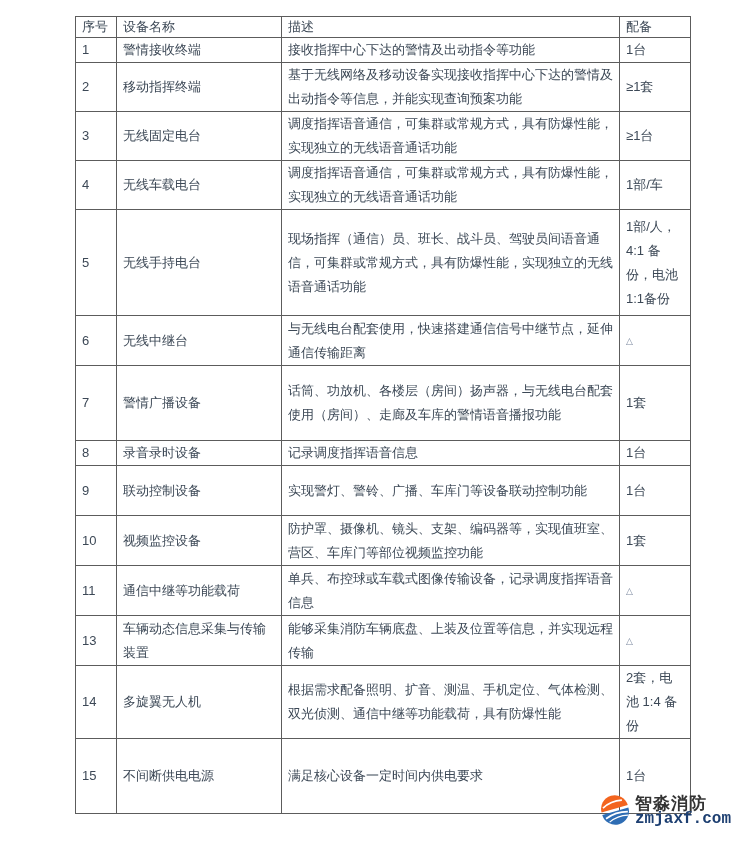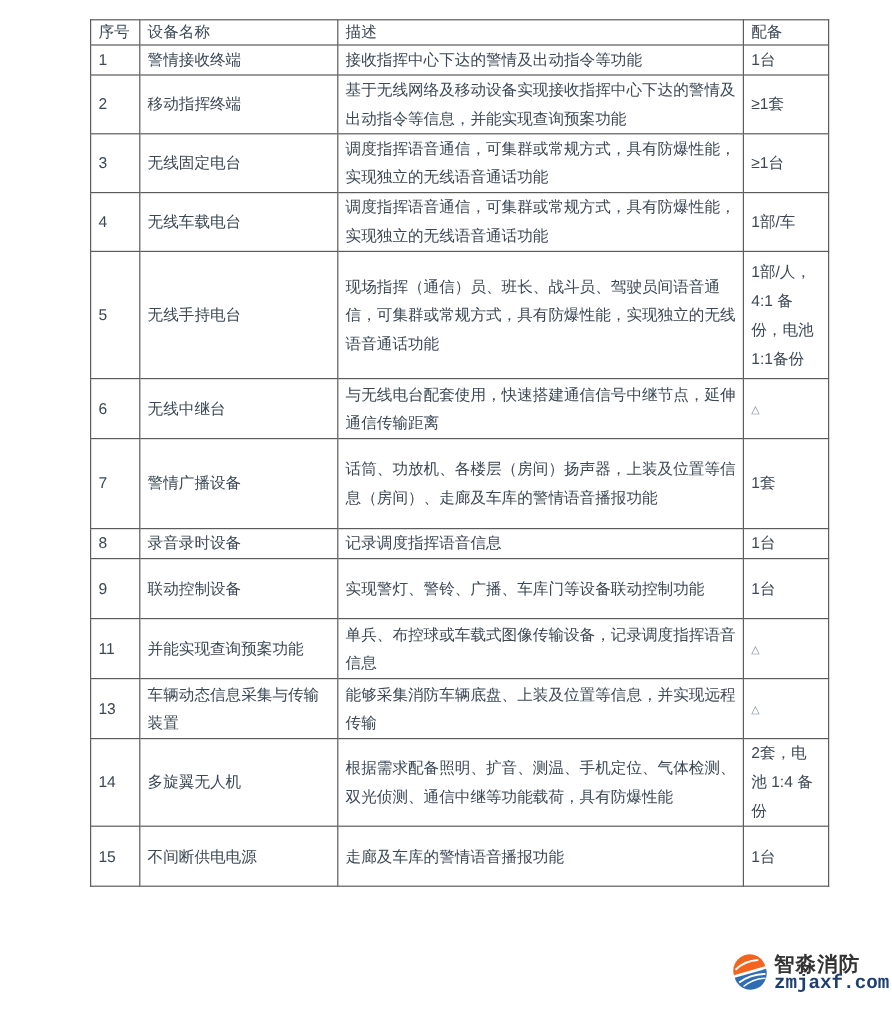--- a/index.html
+++ b/index.html
@@ -66,21 +66,21 @@
   .footnote {
     position: absolute;
     left: 1px;
     top: 856px;
     font-size: 12.5px;
     line-height: 16px;
     color: #9b9b9b;
   }
   .brand {
     position: absolute;
-    right: 2px;
+    right: 12px;
     top: 793px;
     display: flex;
     align-items: center;
     gap: 3px;
     background: transparent;
   }
   .brand-text { display: flex; flex-direction: column; }
   .brand-name {
     font-size: 17px;
     font-weight: bold;
@@ -148,57 +148,63 @@
   </tr>
         <tr>
     <td class="c-num">6</td>
     <td class="c-name">无线中继台</td>
     <td class="c-desc">与无线电台配套使用，快速搭建通信信号中继节点，延伸通信传输距离</td>
     <td class="c-qty opt">△</td>
   </tr>
         <tr>
     <td class="c-num">7</td>
     <td class="c-name">警情广播设备</td>
-    <td class="c-desc">话筒、功放机、各楼层（房间）扬声器，上装及位置等信息（房间）、走廊及车库的警情语音播报功能</td>
+    <td class="c-desc">话筒、功放机、各楼层（房间）扬声器，与无线电台配套使用（房间）、走廊及车库的警情语音播报功能</td>
     <td class="c-qty">1套</td>
   </tr>
         <tr>
     <td class="c-num">8</td>
     <td class="c-name">录音录时设备</td>
     <td class="c-desc">记录调度指挥语音信息</td>
     <td class="c-qty">1台</td>
   </tr>
         <tr>
     <td class="c-num">9</td>
     <td class="c-name">联动控制设备</td>
     <td class="c-desc">实现警灯、警铃、广播、车库门等设备联动控制功能</td>
     <td class="c-qty">1台</td>
   </tr>
         <tr>
+    <td class="c-num">10</td>
+    <td class="c-name">视频监控设备</td>
+    <td class="c-desc">防护罩、摄像机、镜头、支架、编码器等，实现值班室、营区、车库门等部位视频监控功能</td>
+    <td class="c-qty">1套</td>
+  </tr>
+        <tr>
     <td class="c-num">11</td>
-    <td class="c-name">并能实现查询预案功能</td>
+    <td class="c-name">通信中继等功能载荷</td>
     <td class="c-desc">单兵、布控球或车载式图像传输设备，记录调度指挥语音信息</td>
     <td class="c-qty opt">△</td>
   </tr>
         <tr>
     <td class="c-num">13</td>
     <td class="c-name">车辆动态信息采集与传输装置</td>
     <td class="c-desc">能够采集消防车辆底盘、上装及位置等信息，并实现远程传输</td>
     <td class="c-qty opt">△</td>
   </tr>
         <tr>
     <td class="c-num">14</td>
     <td class="c-name">多旋翼无人机</td>
     <td class="c-desc">根据需求配备照明、扩音、测温、手机定位、气体检测、双光侦测、通信中继等功能载荷，具有防爆性能</td>
     <td class="c-qty">2套，电池 1:4 备份</td>
   </tr>
         <tr>
     <td class="c-num">15</td>
     <td class="c-name">不间断供电电源</td>
-    <td class="c-desc">走廊及车库的警情语音播报功能</td>
+    <td class="c-desc">满足核心设备一定时间内供电要求</td>
     <td class="c-qty">1台</td>
   </tr>
       </tbody>
   </table>
 </div>
 
 <div class="footnote">注：表中 “△” 表示可选配。</div>
 
 <div class="brand">
   <span style="display:inline-block;width:34px;height:34px;">

